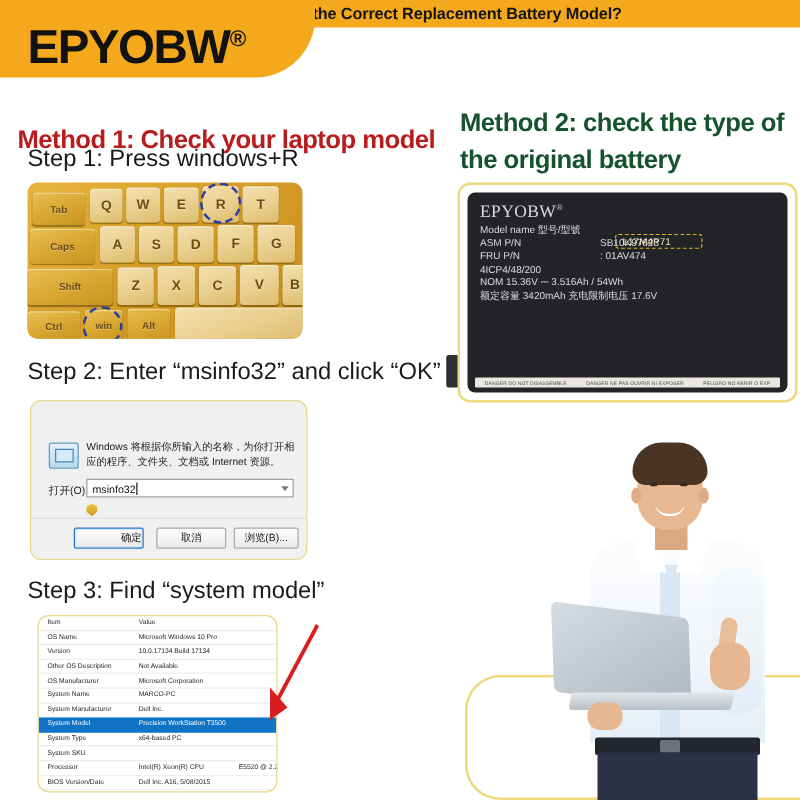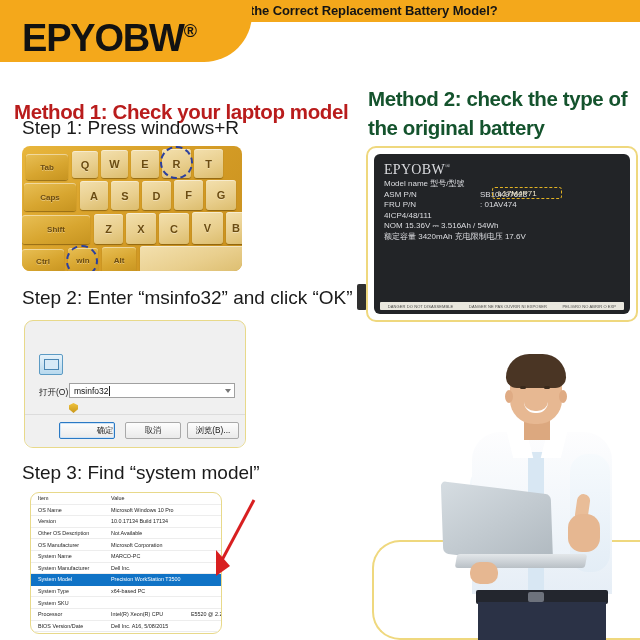--- a/index.html
+++ b/index.html
@@ -385,20 +385,21 @@
   <div class="kb-key mod" style="left:80px;top:101px;width:34px;height:26px;">Alt</div>
   <div class="kb-key" style="left:118px;top:100px;width:104px;height:27px;"></div>
   <div class="kb-circle amber" style="left:44px;top:99px;width:32px;height:32px;border-color:#2b3f9e;"></div>
 </div>
 
 <div class="step2-label">Step 2: Enter “msinfo32” and click “OK”</div>
 <div class="divider-shadow"></div>
 
 <div class="run-dialog">
   <div class="rd-icon"></div>
+  <div class="rd-desc">Windows 将根据你所输入的名称，为你打开相应的程序、文件夹、文档或 Internet 资源。</div>
   <div class="rd-openlabel">打开(O):</div>
   <div class="rd-input">
     <span class="rd-input-text">msinfo32</span>
     <span class="rd-caret"></span>
     <span class="rd-combo-arrow"></span>
   </div>
   <div class="rd-shield"></div>
   <div class="rd-adminnote">使用管理权限创建此任务。</div>
   <div class="rd-buttons">
     <div class="rd-btn primary" style="left:34px;padding-left:36px;">确定</div>
@@ -471,21 +472,21 @@
 
 <div class="method2-title">Method 2: check the type of the original battery</div>
 
 <div class="battery-wrap">
   <div class="battery">
     <div class="bat-brand"><span>EPYOBW</span><sup>®</sup></div>
     <div class="bat-lines">
       <div><span class="lbl">Model name 型号/型號</span></div>
       <div><span class="lbl">ASM P/N</span><span>SB10K97623</span></div>
       <div><span class="lbl">FRU P/N</span><span>: 01AV474</span></div>
-      <div>4ICP4/48/111</div>
+      <div>4ICP4/48/200</div>
       <div>NOM 15.36V ⎓ 3.516Ah / 54Wh</div>
       <div>额定容量 3420mAh   充电限制电压 17.6V</div>
     </div>
     <div class="bat-highlight"></div>
     <div class="bat-model">L17M4P71</div>
     <div class="bat-warnstrip">
       <span>DANGER  DO NOT DISASSEMBLE</span>
       <span>DANGER  NE PAS OUVRIR NI EXPOSER</span>
       <span>PELIGRO  NO ABRIR O EXP</span>
     </div>

